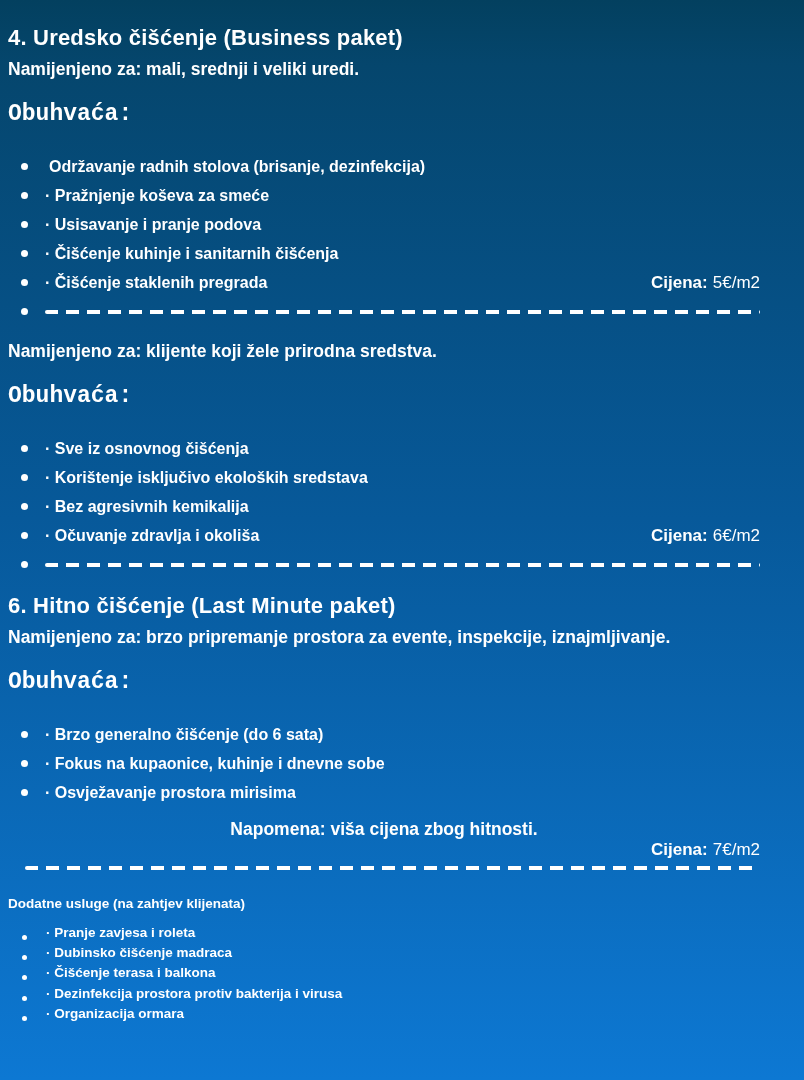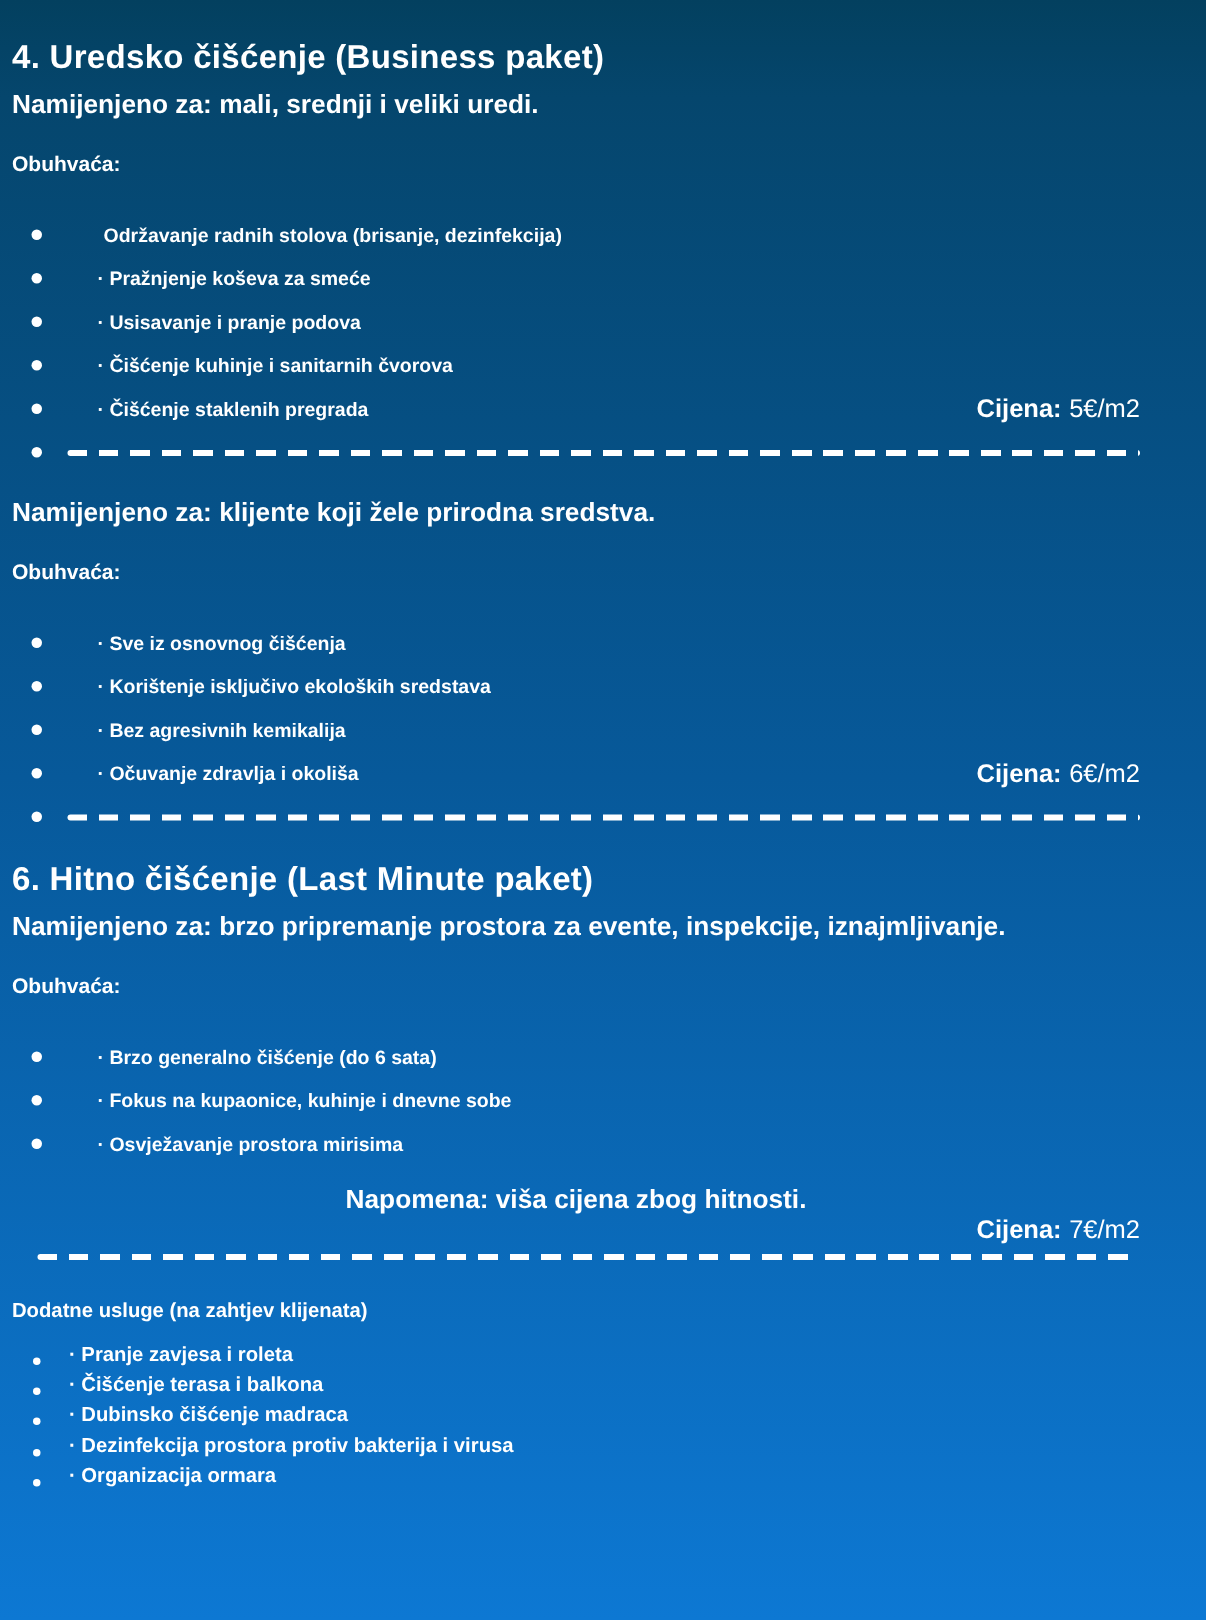--- a/index.html
+++ b/index.html
@@ -15,29 +15,29 @@
     overflow: hidden;
   }
   section { margin-bottom: 15px; }
   h2 {
     font-size: 22px;
     line-height: 1.1;
     margin: 0 0 9px 0;
     letter-spacing: 0.2px;
   }
   .target { font-size: 17.5px; margin: 0 0 21px 0; }
-  .includes { font-size: 14px; margin: 0 0 25px 0; }
+  .includes { font-size: 23px; margin: 0 0 25px 0; font-family: Liberation Mono, monospace; }
   ul { list-style: none; margin: 0; padding: 0; }
   .row { display: flex; align-items: center; height: 29px; }
   .dot {
     width: 7px; height: 7px; border-radius: 50%;
     background: #ffffff; flex: 0 0 auto;
     margin: 0 17px 0 13px;
   }
-  .item-text { font-size: 13px; white-space: nowrap; margin-left: 20px; }
+  .item-text { font-size: 16px; white-space: nowrap; }
   .indent { padding-left: 4px; }
   .price { margin-left: auto; font-size: 17px; white-space: nowrap; }
   .price-label { font-weight: 700; }
   .price-value { font-weight: 400; margin-left: 5px; }
   .dashes {
     flex: 1 1 auto; height: 4px; border-radius: 2px;
     background: repeating-linear-gradient(90deg, #ffffff 0 13px, transparent 13px 21px);
   }
   .note-row { margin-top: 12px; flex-direction: column; }
   .note-text { font-size: 17.5px; }
@@ -72,21 +72,21 @@
       <li class="row">
         <span class="dot"></span>
         <span class="item-text">· Pražnjenje koševa za smeće</span>
       </li>
       <li class="row">
         <span class="dot"></span>
         <span class="item-text">· Usisavanje i pranje podova</span>
       </li>
       <li class="row">
         <span class="dot"></span>
-        <span class="item-text">· Čišćenje kuhinje i sanitarnih čvorova</span>
+        <span class="item-text">· Čišćenje kuhinje i sanitarnih čišćenja</span>
       </li>
       <li class="row">
         <span class="dot"></span>
         <span class="item-text">· Čišćenje staklenih pregrada</span>
         <span class="price">
           <span class="price-label">Cijena:</span><span class="price-value">5€/m2</span>
         </span>
       </li>
       <li class="row">
         <span class="dot"></span>
@@ -157,25 +157,25 @@
 
   <div class="additional">
     <h3>Dodatne usluge (na zahtjev klijenata)</h3>
     <ul>
       <li class="small-row">
         <span class="small-dot"></span>
         <span class="small-text">· Pranje zavjesa i roleta</span>
       </li>
       <li class="small-row">
         <span class="small-dot"></span>
-        <span class="small-text">· Čišćenje terasa i balkona</span>
+        <span class="small-text">· Dubinsko čišćenje madraca</span>
       </li>
       <li class="small-row">
         <span class="small-dot"></span>
-        <span class="small-text">· Dubinsko čišćenje madraca</span>
+        <span class="small-text">· Čišćenje terasa i balkona</span>
       </li>
       <li class="small-row">
         <span class="small-dot"></span>
         <span class="small-text">· Dezinfekcija prostora protiv bakterija i virusa</span>
       </li>
       <li class="small-row">
         <span class="small-dot"></span>
         <span class="small-text">· Organizacija ormara</span>
       </li>
     </ul>

